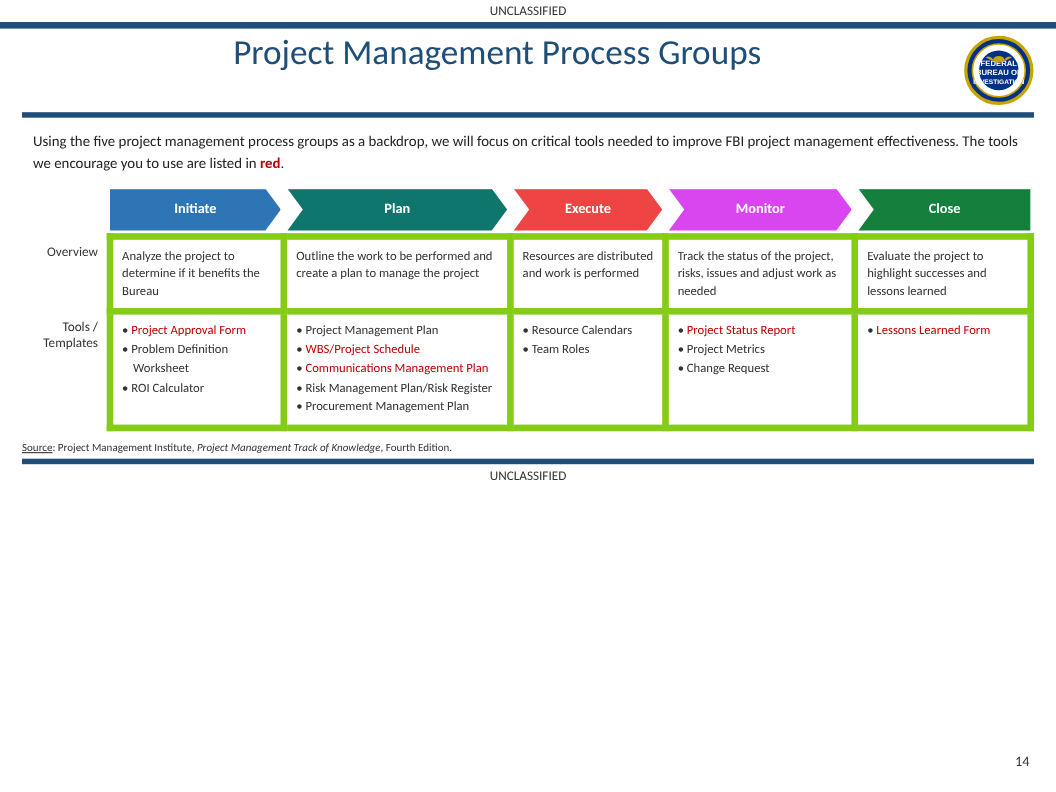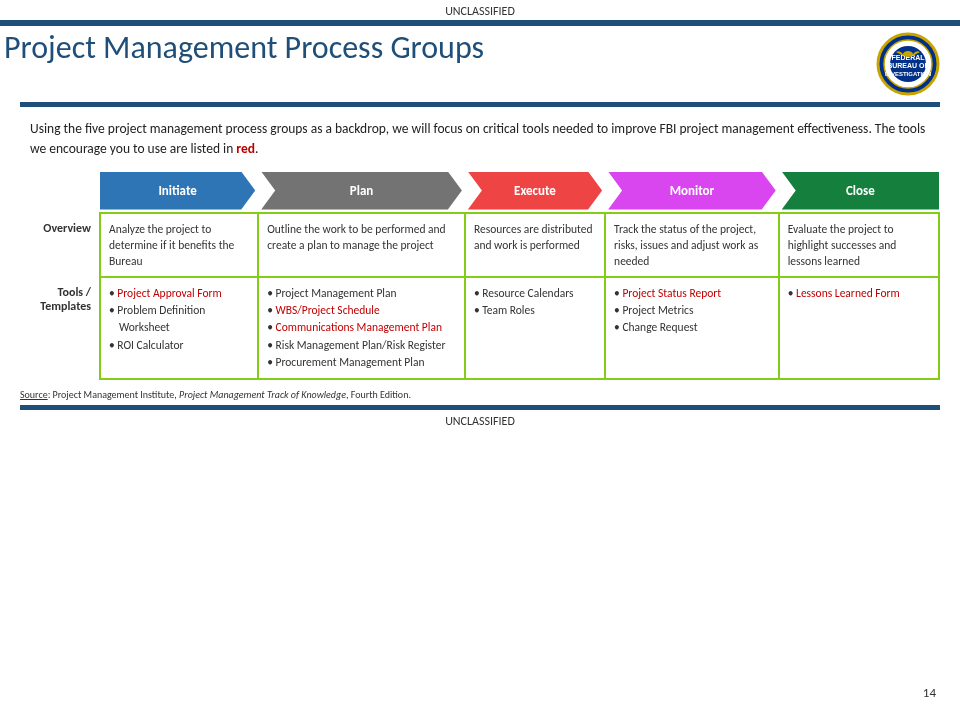--- a/index.html
+++ b/index.html
@@ -22,21 +22,22 @@
       text-align: center;
       font-size: 12px;
       color: #333;
       padding: 4px 0 2px 0;
       font-weight: normal;
     }
 
     .header-area {
       display: flex;
       align-items: flex-start;
-      padding: 4px 20px 0 4px;
+      padding: 4px 20px 0 28px;
+      text-align: center;
     }
 
     .page-title {
       font-size: 32px;
       color: #1f4e79;
       font-weight: 300;
       flex: 1;
       line-height: 1.15;
     }
 
@@ -85,39 +86,39 @@
       height: 38px;
       width: 100%;
       font-size: 13px;
       font-weight: bold;
       color: #fff;
       text-align: center;
     }
 
     
     .col-initiate .arrow-shape { background: #2e75b6; clip-path: polygon(0 0, calc(100% - 14px) 0, 100% 50%, calc(100% - 14px) 100%, 0 100%); }
-    .col-plan .arrow-shape { background: #737373; clip-path: polygon(0 0, calc(100% - 14px) 0, 100% 50%, calc(100% - 14px) 100%, 0 100%, 14px 50%); }
+    .col-plan .arrow-shape { background: #0f766e; clip-path: polygon(0 0, calc(100% - 14px) 0, 100% 50%, calc(100% - 14px) 100%, 0 100%, 14px 50%); }
     .col-execute .arrow-shape { background: #ef4444; clip-path: polygon(0 0, calc(100% - 14px) 0, 100% 50%, calc(100% - 14px) 100%, 0 100%, 14px 50%); text-align: right; }
     .col-monitor .arrow-shape { background: #d946ef; clip-path: polygon(0 0, calc(100% - 14px) 0, 100% 50%, calc(100% - 14px) 100%, 0 100%, 14px 50%); }
     .col-close .arrow-shape { background: #15803d; clip-path: polygon(0 0, 100% 0, 100% 100%, 0 100%, 14px 50%); }
 
     
     .label-col {
       width: 80px;
       font-size: 12px;
-      font-weight: bold;
+      font-weight: normal;
       color: #333;
       text-align: right;
       padding-right: 8px;
       vertical-align: top;
       padding-top: 8px;
     }
 
     .data-col {
-      border: 2px solid #84cc16;
+      border: 6px solid #84cc16;
       font-size: 11.5px;
       color: #333;
       padding: 7px 8px;
       vertical-align: top;
       line-height: 1.4;
     }
 
     .overview-row .data-col {
       background: #fff;
     }

